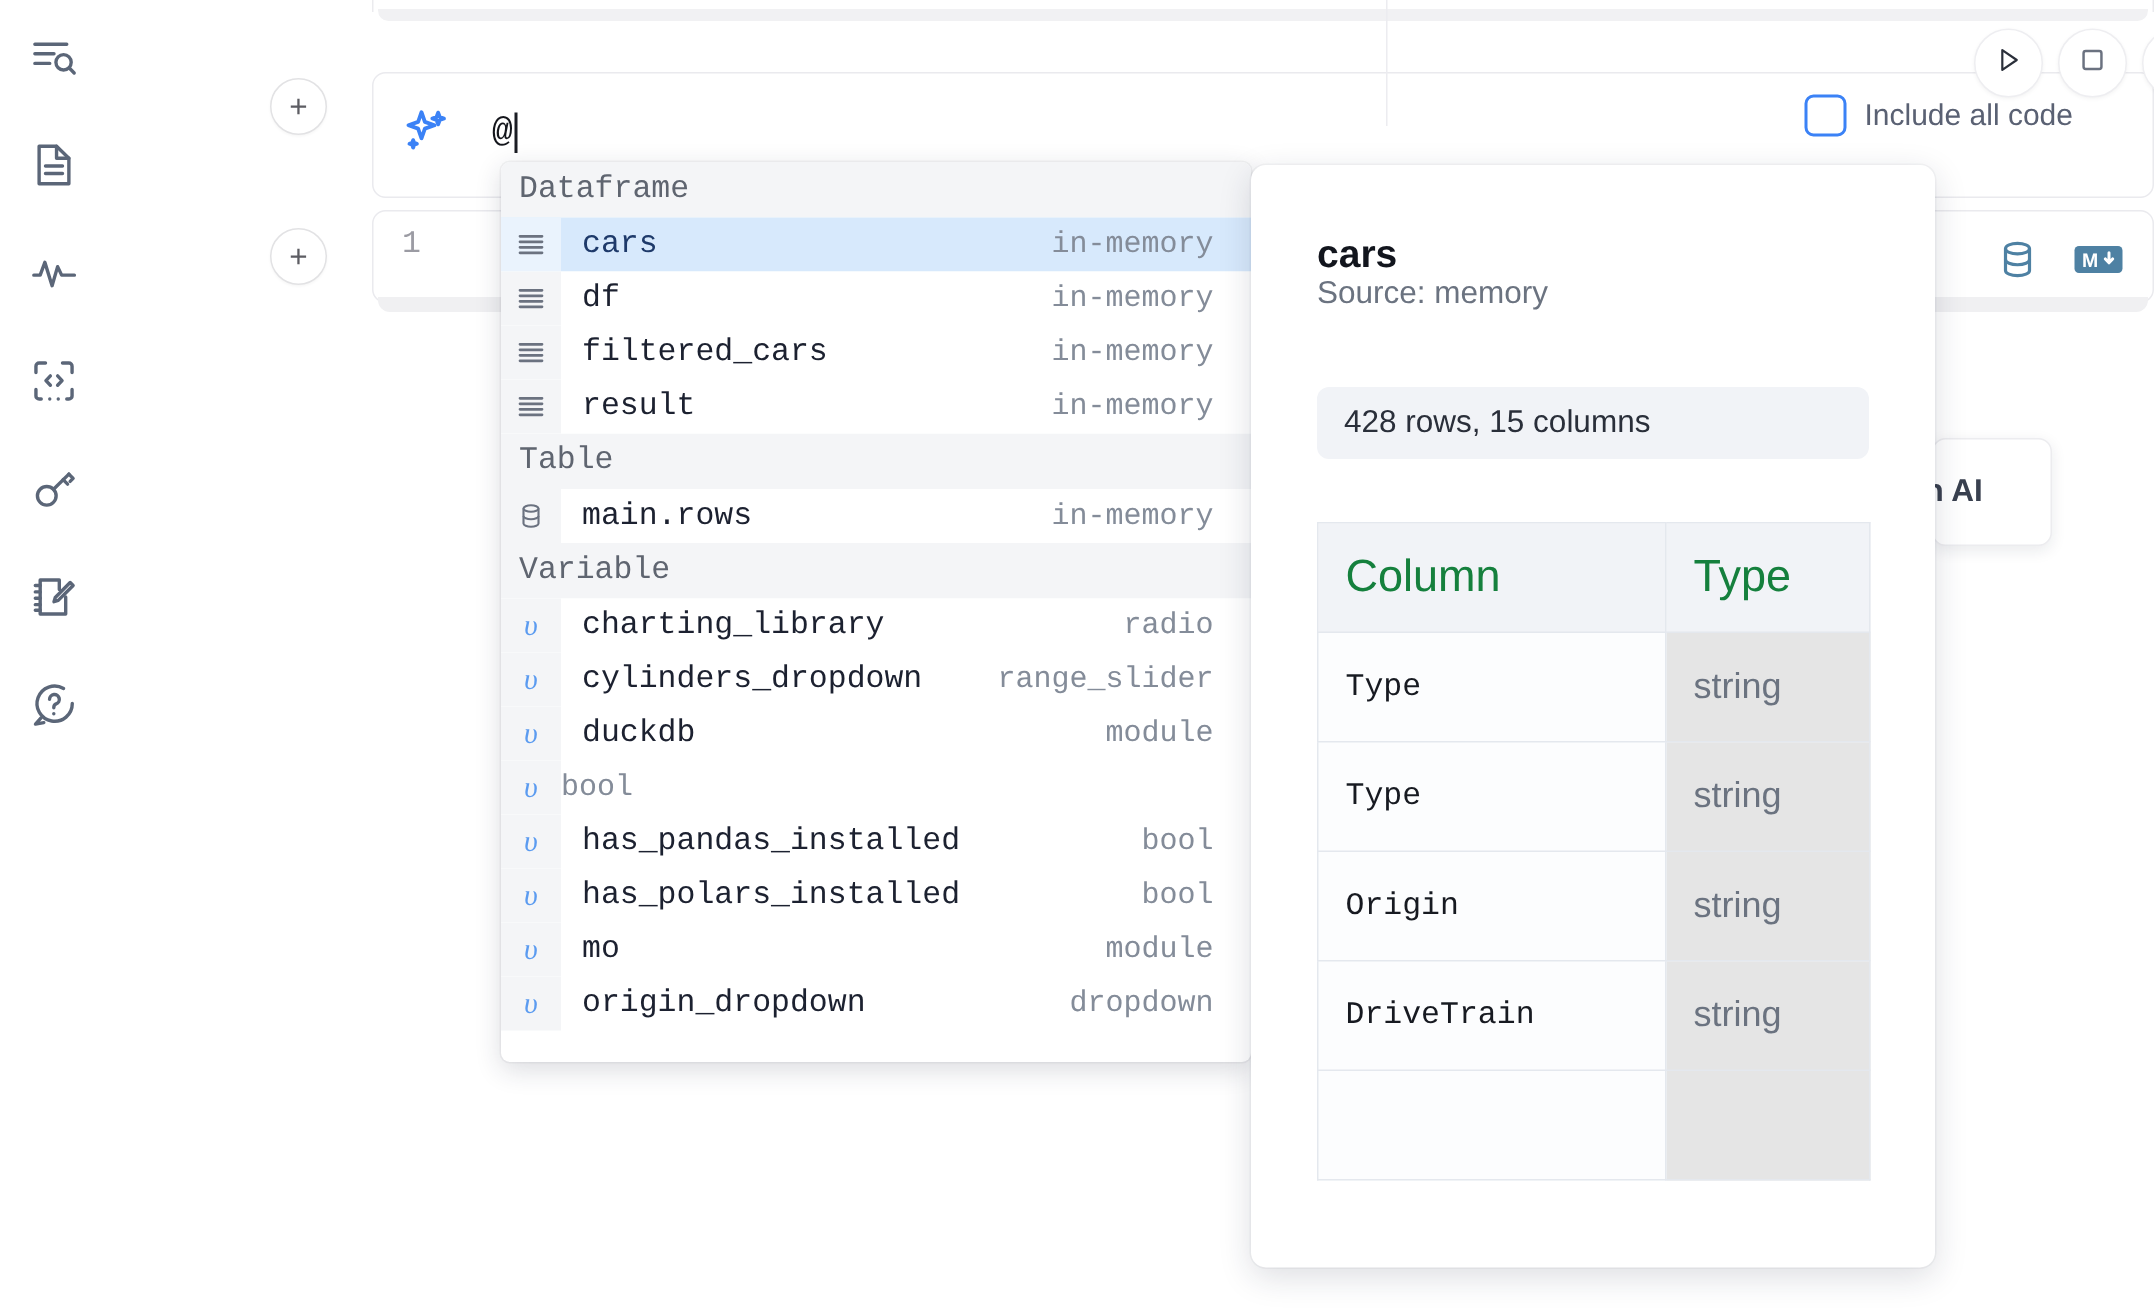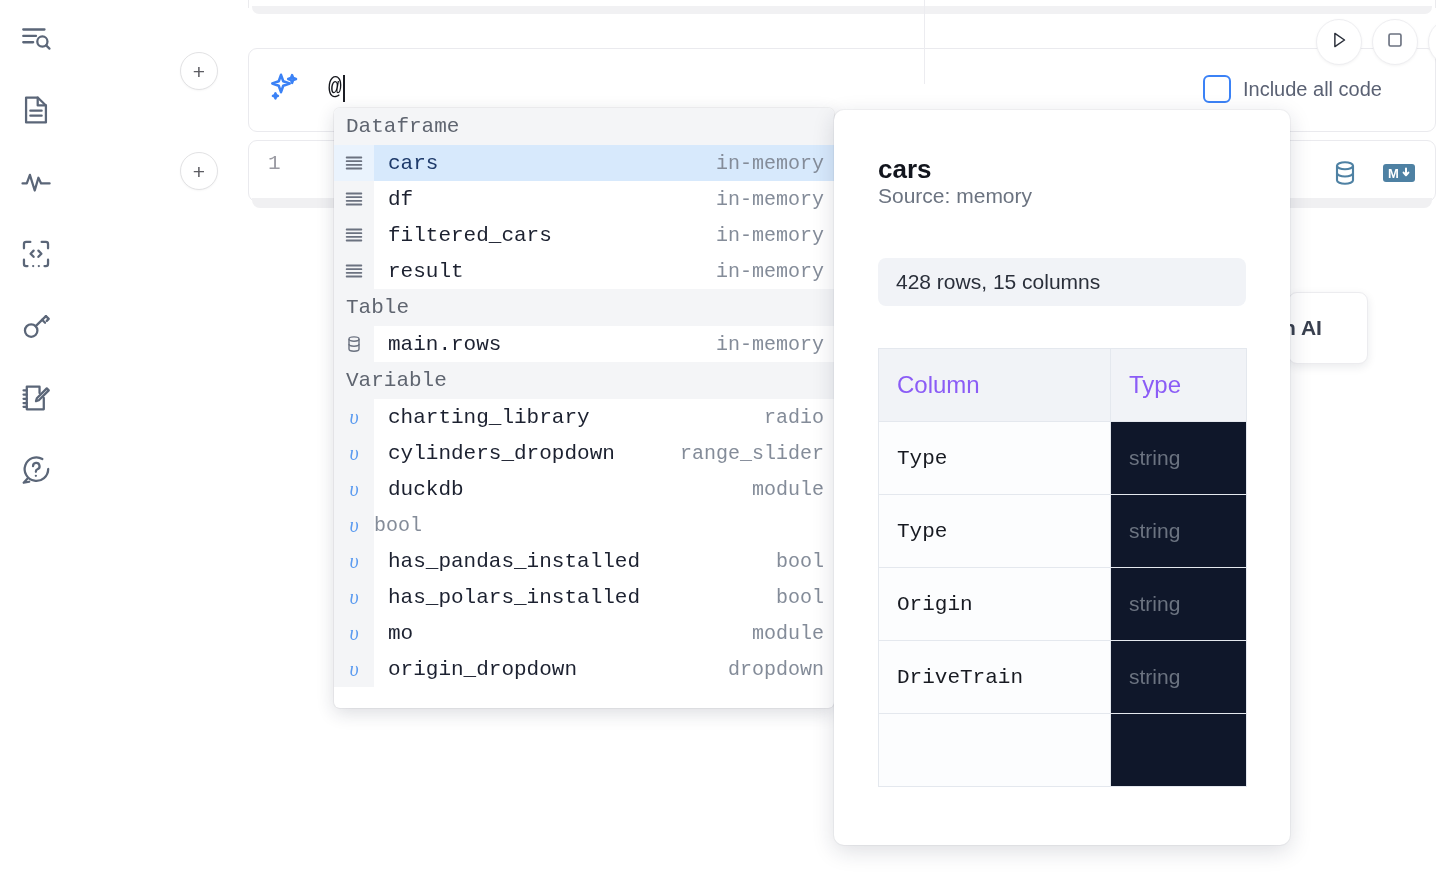--- a/index.html
+++ b/index.html
@@ -52,21 +52,21 @@
     position: absolute; left: 328px; top: 68px; width: 580px; height: 40px;
     font-family: "Liberation Mono", monospace; font-size: 23px; color: #14161c;
     display: flex; align-items: center;
   }
   .caret {
     display: inline-block; width: 2px; height: 27px; background: #1b1d24;
     margin-left: 1px; vertical-align: middle;
   }
 
   
-  .inc-wrap { position: absolute; left: 1203px; top: 75px; display: flex; align-items: center; }
+  .inc-wrap { position: absolute; left: 1203px; top: 63px; display: flex; align-items: center; }
   .inc-box {
     width: 28px; height: 28px; border: 2px solid #3b82f6; border-radius: 6px;
     background: #fff; box-sizing: border-box; cursor: pointer;
   }
   .inc-label { margin-left: 12px; font-size: 20px; color: #5a6173; white-space: nowrap; }
 
   
   .circ-btn {
     position: absolute; width: 46px; height: 46px; border-radius: 50%;
     background: #fff; border: 1px solid #eeeef1; box-sizing: border-box;
@@ -116,21 +116,21 @@
   }
   .ac-item.sel { background: #d7e9fc; }
   .ac-gutter {
     width: 40px; min-width: 40px; height: 36px; background: #f4f5f7;
     display: flex; align-items: center; justify-content: center;
   }
   .ac-item.sel .ac-gutter { background: #eaf3fd; }
   .ac-name { flex: 1; font-size: 21px; color: #1c2130; padding-left: 14px; white-space: nowrap; }
   .ac-item.sel .ac-name { color: #1e3a6a; }
   .ac-type {
-    font-size: 20px; color: #848c99; padding-right: 10px; white-space: nowrap;
+    font-size: 20px; color: #848c99; padding-right: 25px; white-space: nowrap;
   }
   .vsym { font-size: 20px; color: #5b9bf0; font-family: "Liberation Serif", serif; font-style: italic; }
 
   
   .prev {
     position: absolute; left: 834px; top: 110px; width: 456px; height: 735px;
     background: #fff; border-radius: 10px;
     box-shadow: 0 6px 22px rgba(30,35,60,0.15), 0 0 0 1px rgba(30,35,60,0.04);
     overflow: hidden;
   }
@@ -142,23 +142,23 @@
     padding-left: 18px; box-sizing: border-box; font-size: 21px; color: #2a2f3a;
   }
   .prev-table {
     position: absolute; left: 44px; top: 238px; width: 368px;
     border-collapse: collapse; table-layout: fixed;
   }
   .prev-table th, .prev-table td {
     border: 1px solid #e4e8ee; height: 73px; text-align: left;
     padding-left: 18px; box-sizing: border-box;
   }
-  .prev-table th { background: #f1f3f7; font-size: 24px; font-weight: 400; color: #8b5cf6; }
+  .prev-table th { background: #f1f3f7; font-size: 30px; font-weight: 400; color: #15803d; }
   .prev-table td.col { font-family: "Liberation Mono", monospace; font-size: 21px; color: #171a21; background: #fcfdfe; }
-  .prev-table td.typ { font-size: 21px; color: #6b7380; background: #0f172a; margin-left: 44px; }
+  .prev-table td.typ { font-size: 24px; color: #6b7380; background: #e5e5e5; margin-left: 44px; }
   .prev-table col.c1 { width: 232px; }
   .prev-table col.c2 { width: 136px; }
 </style>
 </head>
 <body>
 
 <div id="root">
 
   <div class="rail">
     <div class="rail-btn" style="top:16px">

